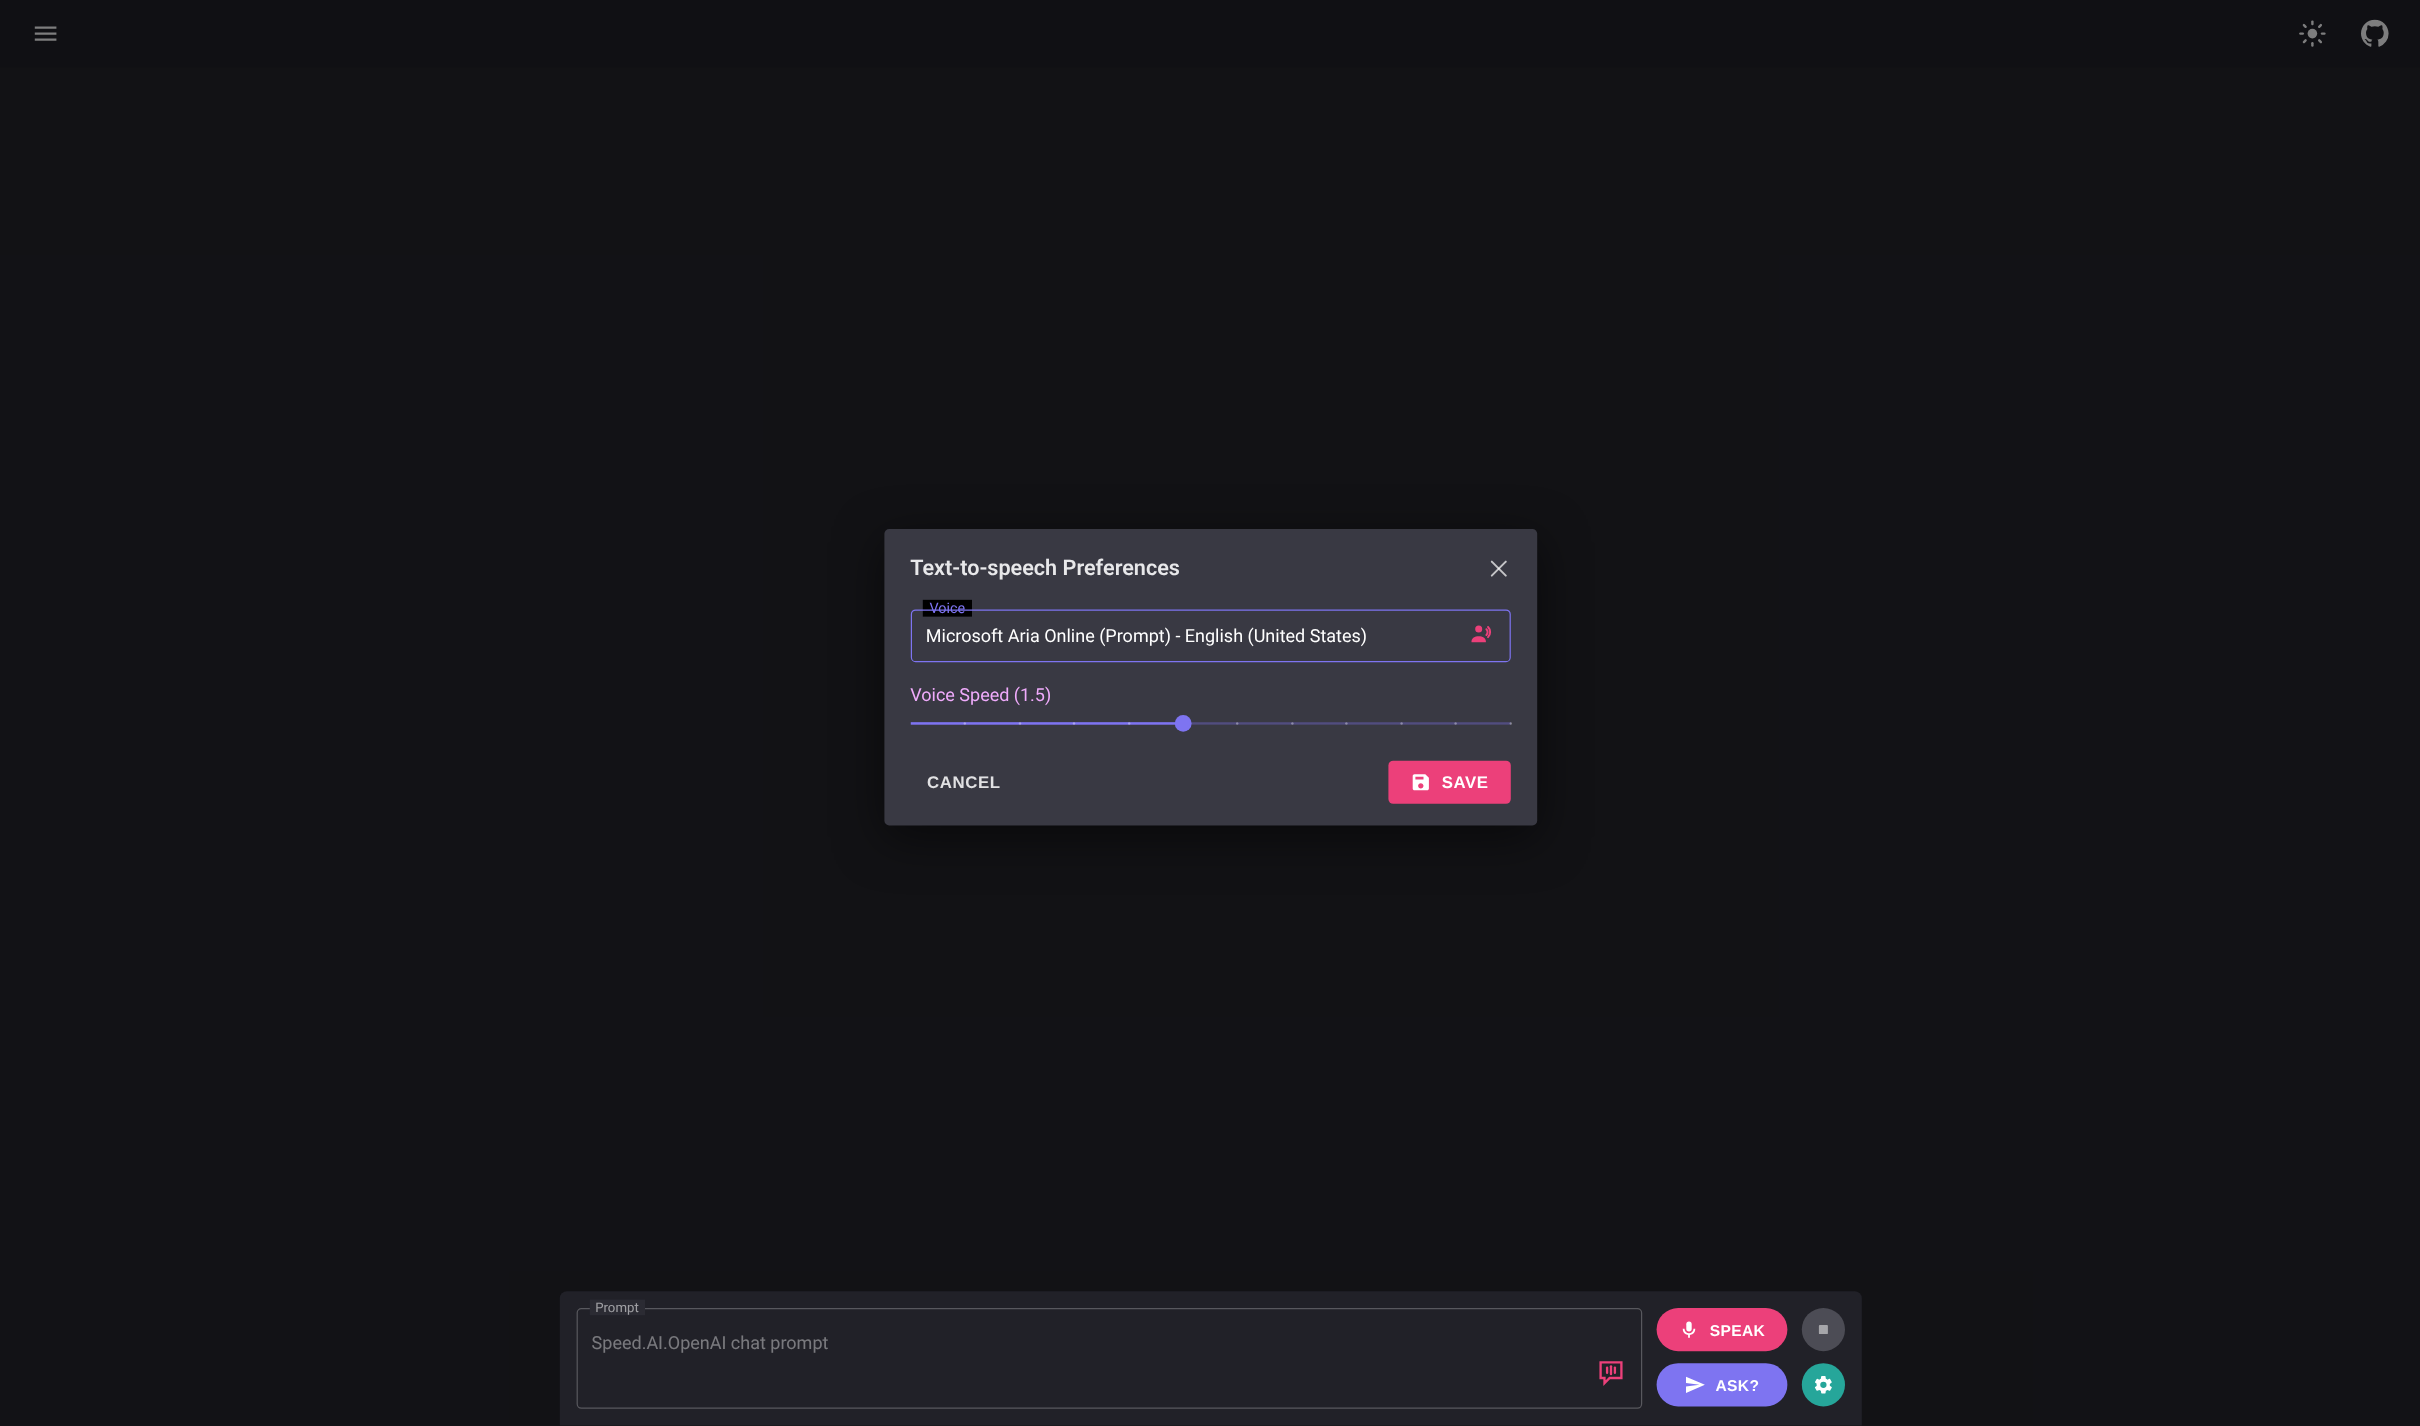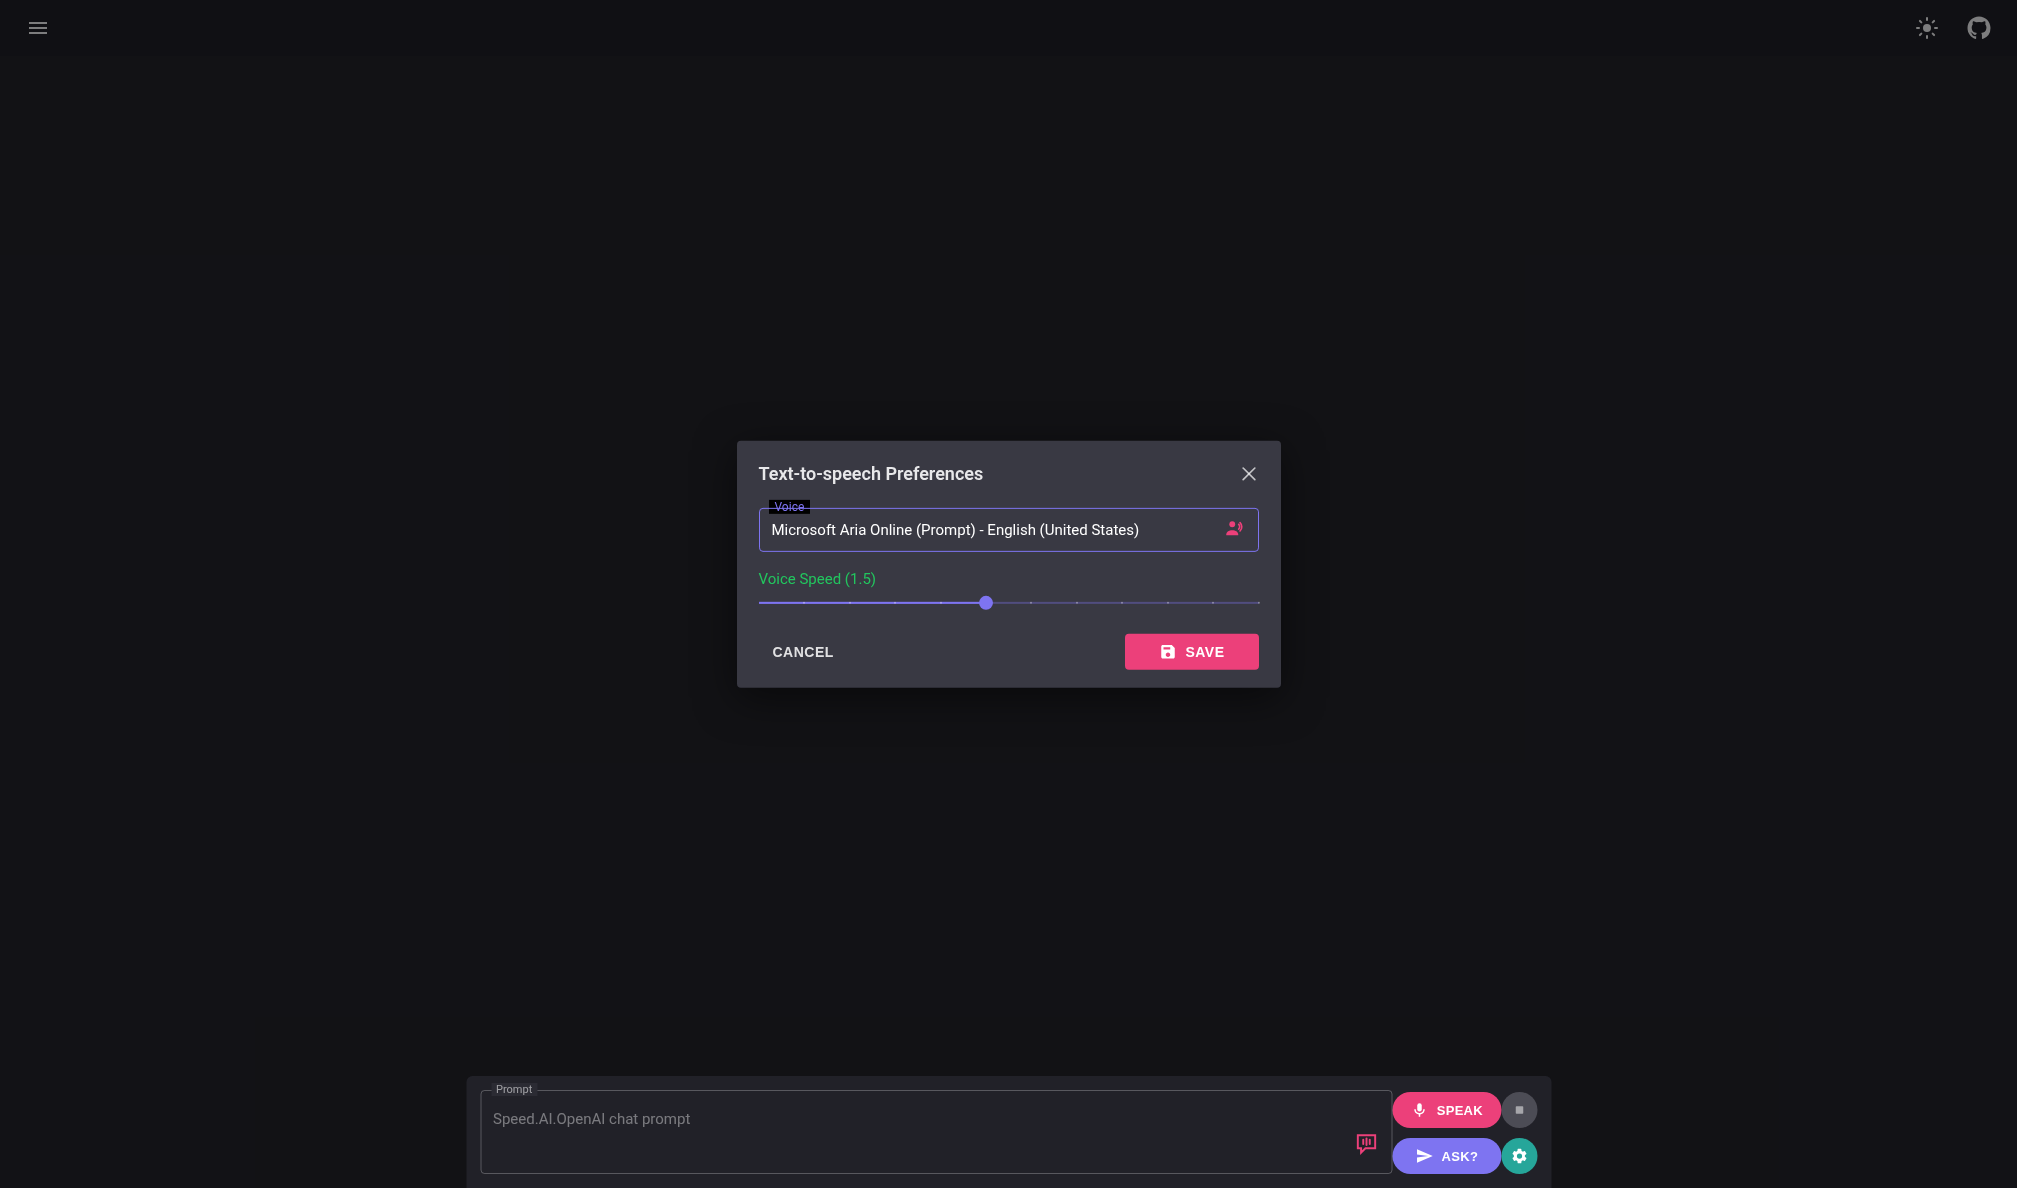--- a/index.html
+++ b/index.html
@@ -95,21 +95,21 @@
   }
   .select-adornment {
     position: absolute;
     right: 12px; top: 50%; transform: translateY(-50%);
     color: #ec407a;
   }
   .select-adornment svg { width: 22px; height: 22px; }
 
   .speed-label {
     font-size: 15px;
-    color: #22c55e;
+    color: #f0abfc;
     margin-bottom: 0;
   }
 
   .slider {
     position: relative;
     height: 30px;
     margin-bottom: 12px;
   }
   .slider-track-bg {
     position: absolute;
@@ -162,37 +162,38 @@
     padding: 8px 14px;
     border-radius: 4px;
     cursor: pointer;
   }
   .btn-primary {
     display: inline-flex; align-items: center; gap: 8px;
     font-size: 14px; font-weight: 600; letter-spacing: 0.5px;
     background: #ec407a;
     color: #fff;
     border: none;
-    padding: 9px 34px;
+    padding: 9px 18px;
     border-radius: 4px;
     cursor: pointer;
   }
   .btn-primary svg { width: 18px; height: 18px; }
 
   
   .bottom-panel {
     position: absolute;
     left: 50%; bottom: 0;
     transform: translateX(-50%);
     width: 1085px;
     background: rgba(44,44,53,0.6);
     border-radius: 6px 6px 0 0;
     padding: 14px;
     display: flex;
-    align-items: flex-end;
+    gap: 12px;
+    align-items: flex-start;
   }
   .prompt-field {
     flex: 1;
     position: relative;
     border: 1px solid rgba(255,255,255,0.25);
     border-radius: 4px;
     min-height: 84px;
     padding: 18px 44px 10px 12px;
   }
   .prompt-label-float {

